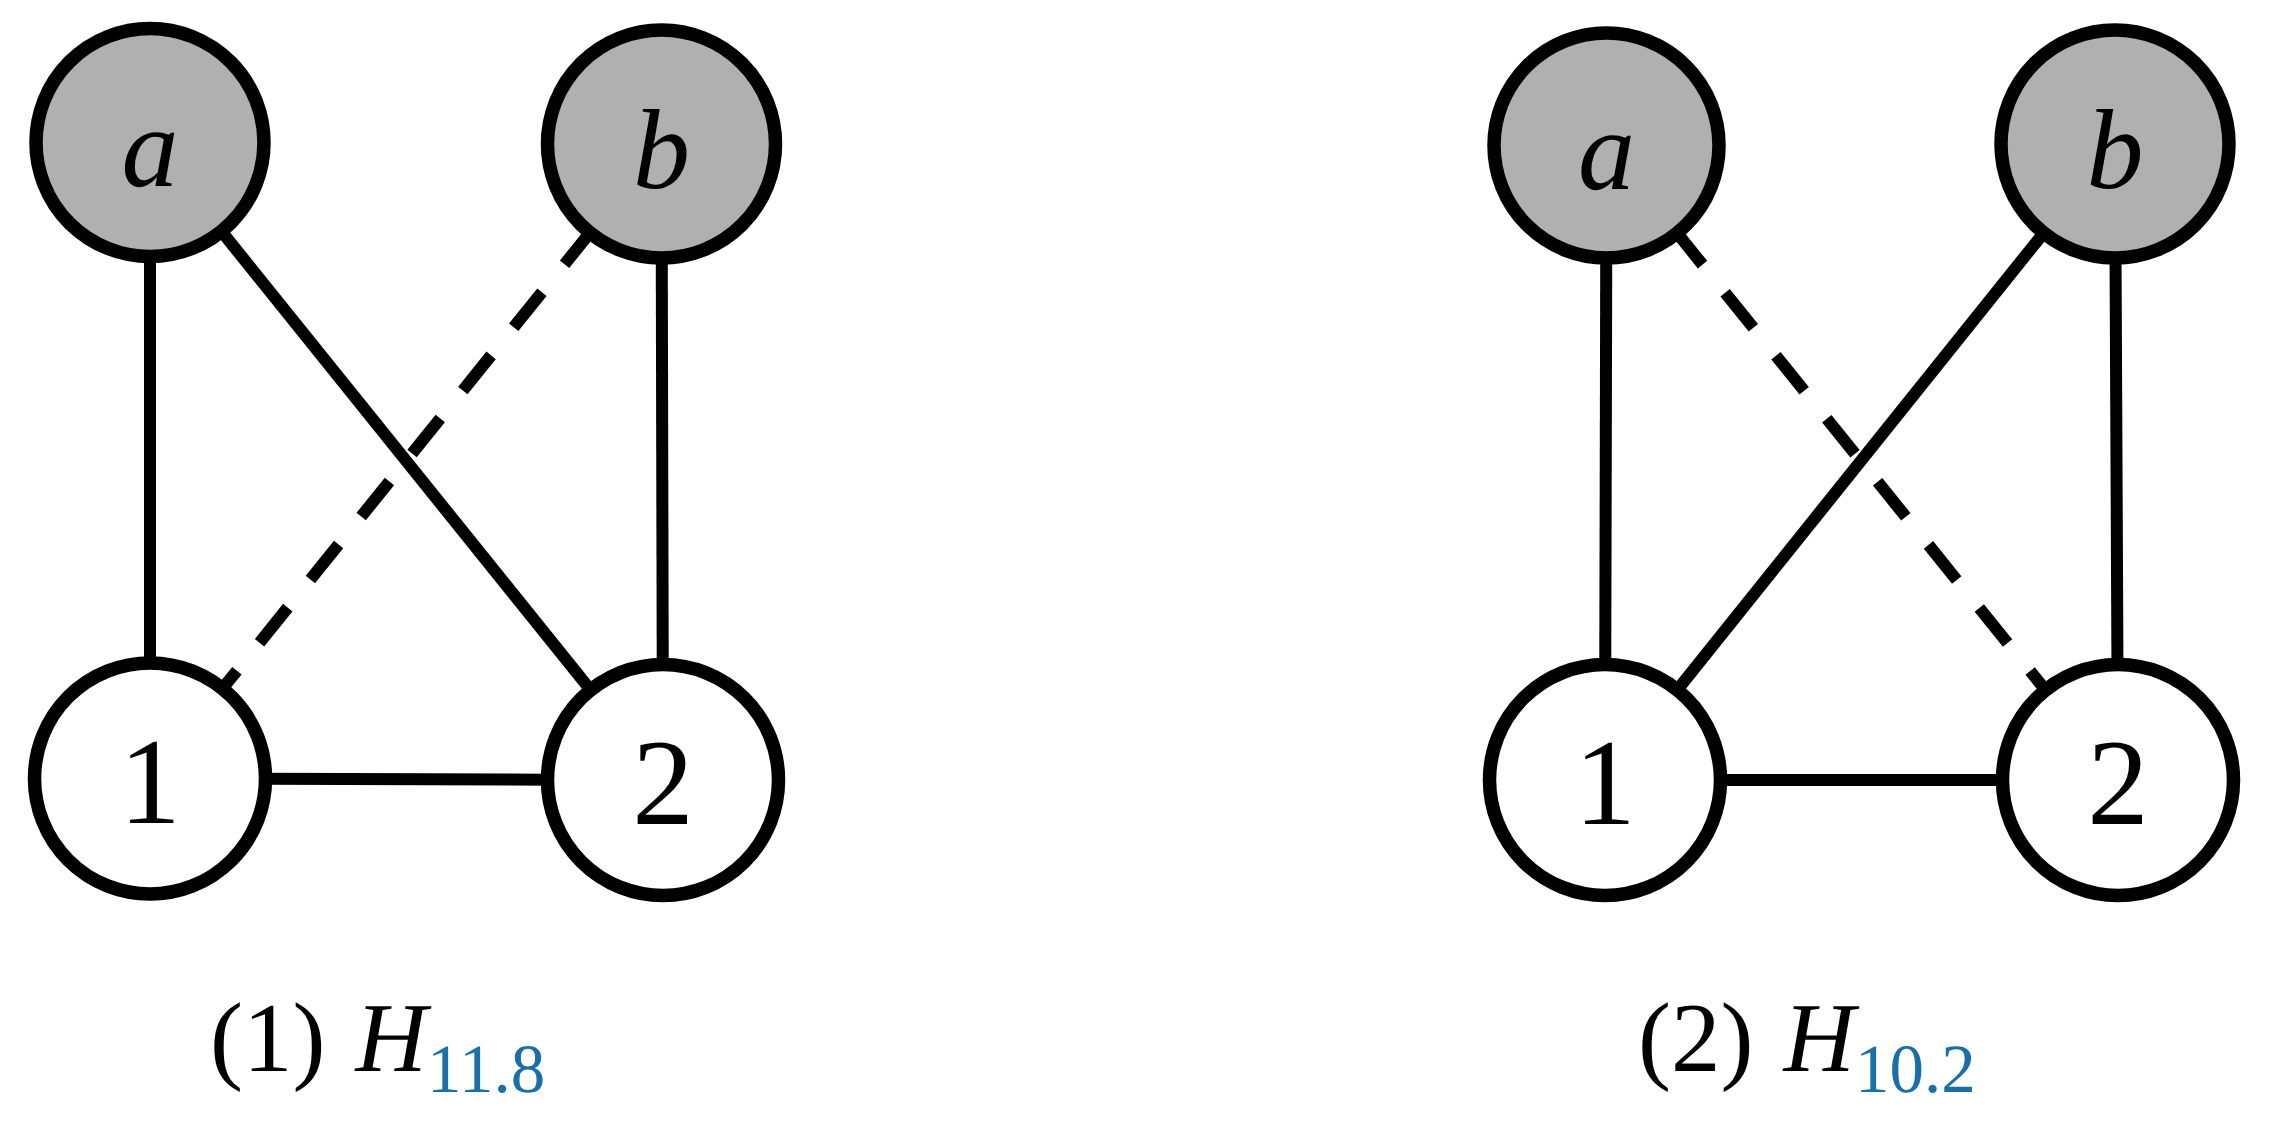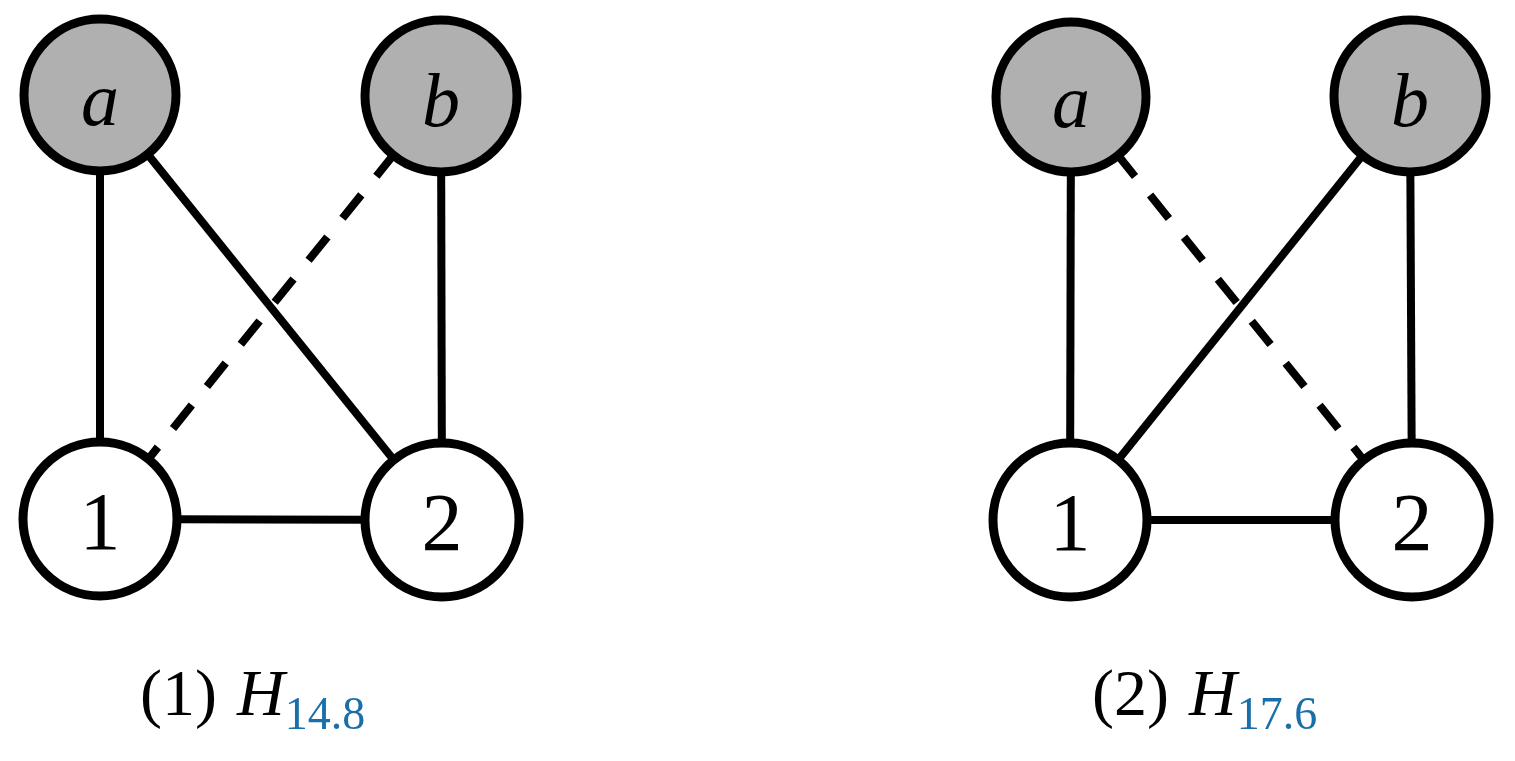--- a/index.html
+++ b/index.html
@@ -134,20 +134,20 @@
           <text x="1070" y="522" class="node-label-plain">1</text>
         </g>
         <g>
           <circle cx="1412" cy="520" r="77" class="node-circle node-fill-white"></circle>
           <text x="1412" y="522" class="node-label-plain">2</text>
         </g>
       </g>
   </svg>
 
   <div class="caption" id="caption-1" style="left: 140px; top: 660px;">
-    <span class="cap-index">(1)</span><span class="cap-sym">H</span><span class="cap-sub">14.8</span>
+    <span class="cap-index">(1)</span><span class="cap-sym">H</span><span class="cap-sub">11.8</span>
   </div>
 
   <div class="caption" id="caption-2" style="left: 1092px; top: 660px;">
-    <span class="cap-index">(2)</span><span class="cap-sym">H</span><span class="cap-sub">17.6</span>
+    <span class="cap-index">(2)</span><span class="cap-sym">H</span><span class="cap-sub">10.2</span>
   </div>
 
 </div>
 
 </body></html>

